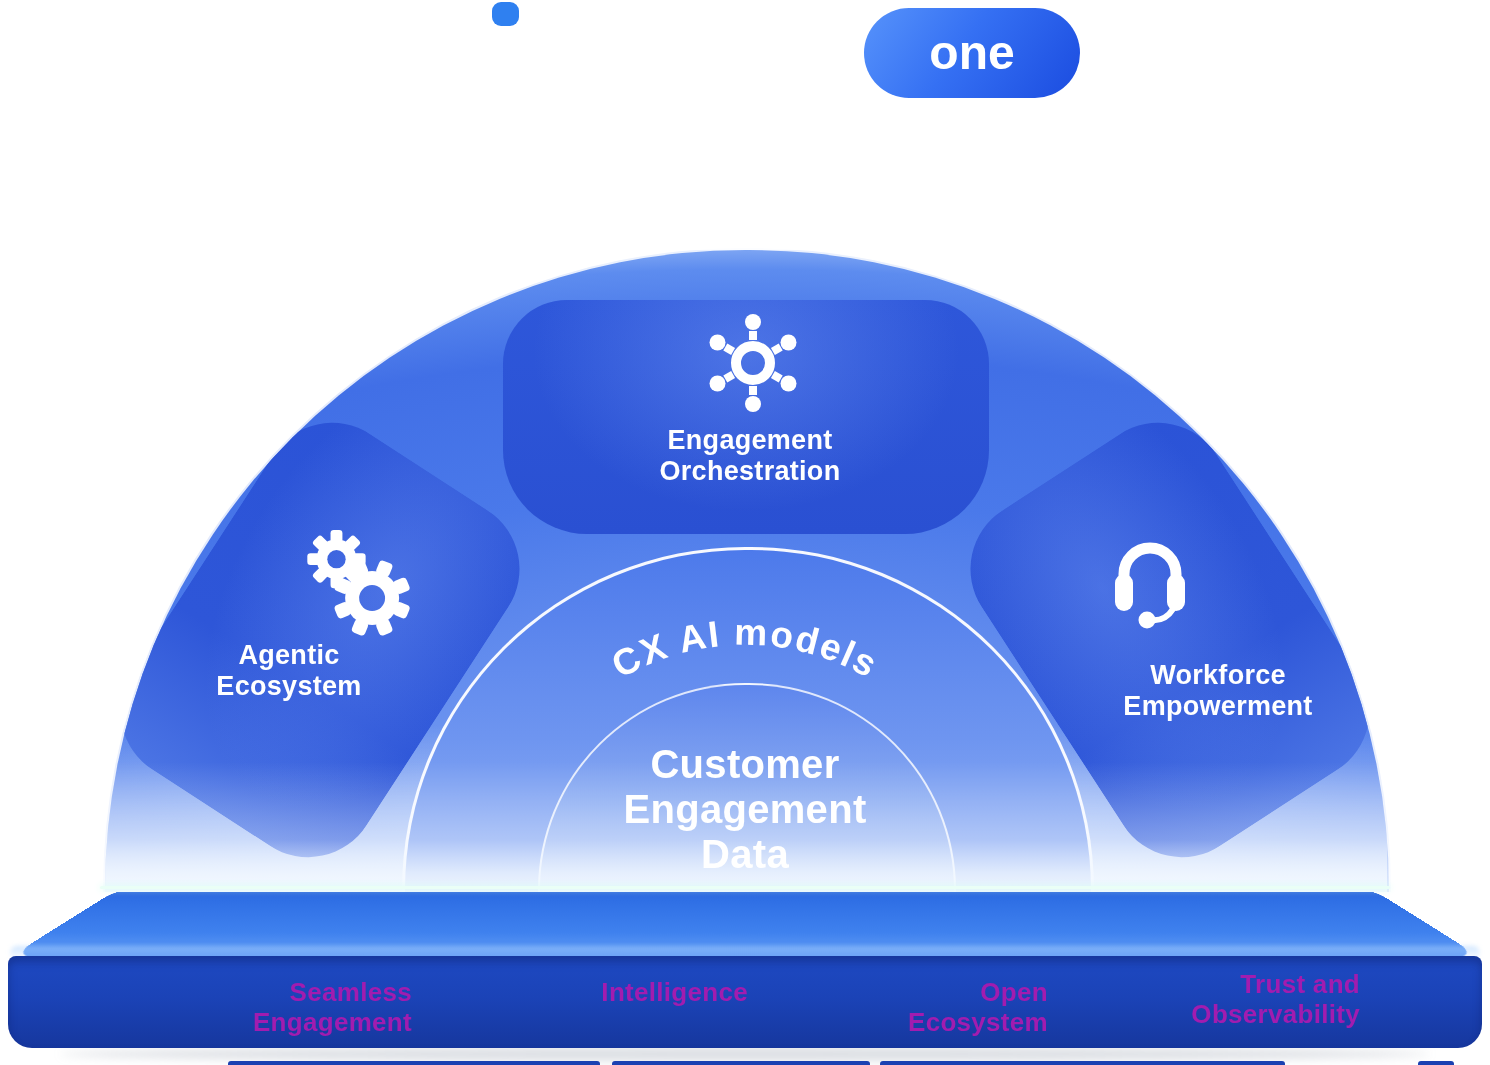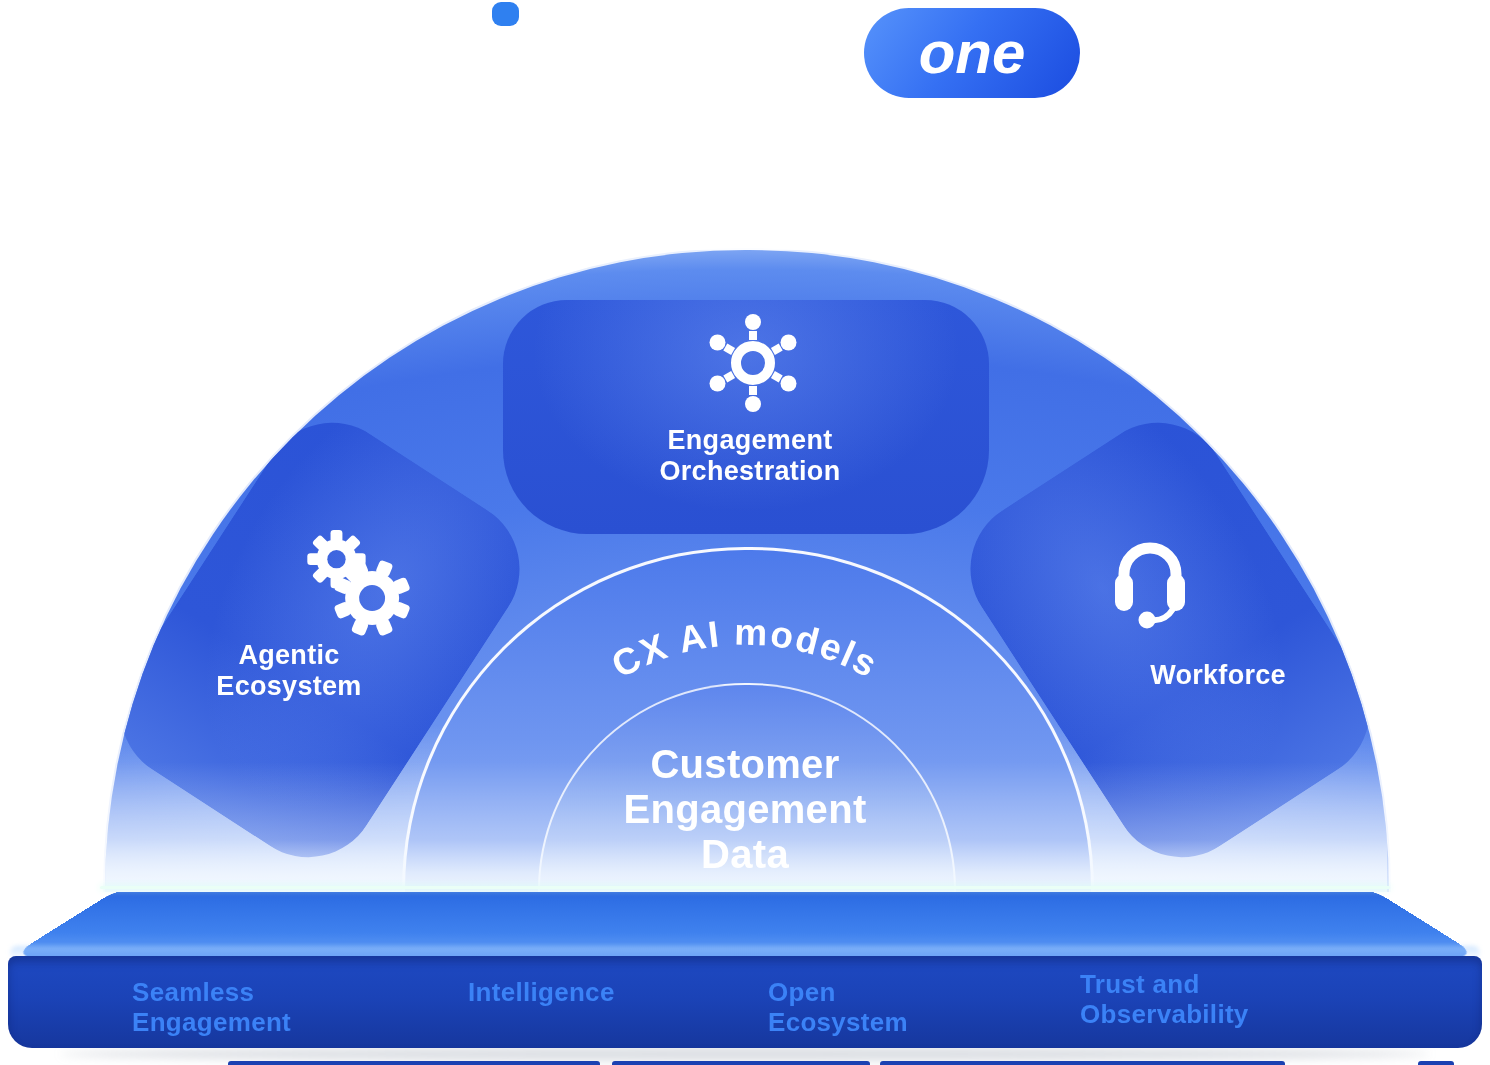--- a/index.html
+++ b/index.html
@@ -9,21 +9,21 @@
   }
   
   .logo-dot{
     position:absolute;left:492px;top:2px;width:27px;height:24px;border-radius:9px;
     background:#2f80f0;
   }
   .one-badge{
     position:absolute;left:864px;top:8px;width:216px;height:90px;border-radius:46px;
     background:linear-gradient(125deg,#5793fb 0%,#3570f3 45%,#1b4ce0 100%);
     display:flex;align-items:center;justify-content:center;
-    color:#fff;font-size:60px;font-weight:bold;letter-spacing:0px;line-height:84px;font-style:italic;
+    color:#fff;font-size:48px;font-weight:bold;letter-spacing:0px;line-height:84px;
   }
   
   .dome{
     position:absolute;left:103px;top:248px;width:1284px;height:642px;
     border:2px solid rgba(255,255,255,.85);border-bottom:none;
     border-radius:642px 642px 0 0;
     overflow:hidden;z-index:20;
     background:
       linear-gradient(180deg, rgba(255,255,255,0) 0%, rgba(255,255,255,0) 74%, rgba(236,244,255,.55) 90%, rgba(242,248,255,.9) 100%),
       radial-gradient(ellipse 100% 100% at 50% 100%, #93b0f3 0%, #7097f0 30%, #4a79ea 62%, #416fe6 84%, #5d8cef 97%, #7ca4f3 100%);
@@ -102,21 +102,21 @@
     background:linear-gradient(180deg, rgba(170,210,255,.55), rgba(170,210,255,0));
     filter:blur(2px);
   }
   .platform-front{
     position:absolute;left:8px;top:956px;width:1474px;height:92px;z-index:12;
     border-radius:8px 8px 24px 24px;
     background:linear-gradient(180deg,#1e49c2 0%,#1b43b7 45%,#16379e 100%);
     box-shadow:inset 0 6px 9px rgba(8,20,80,.35);
   }
   .pillar{
-    position:absolute;z-index:13;color:#3b82f6;text-align:left;
+    position:absolute;z-index:13;color:#a21caf;text-align:right;
     font-size:26px;font-weight:bold;line-height:30px;letter-spacing:.3px;
   }
   .pillar-1{left:132px;top:977px;width:280px;}
   .pillar-2{left:468px;top:977px;width:280px;}
   .pillar-3{left:768px;top:977px;width:280px;}
   .pillar-4{left:1080px;top:969px;width:280px;}
   .platform-shadow{
     position:absolute;left:60px;top:1047px;width:1370px;height:14px;z-index:9;
     background:rgba(125,135,155,.28);border-radius:50%;filter:blur(5px);
   }
@@ -220,20 +220,21 @@
     <div class="seg-label label-agentic">
       <div>Agentic</div>
       <div>Ecosystem</div>
     </div>
     <div class="seg-label label-orchestration">
       <div>Engagement</div>
       <div>Orchestration</div>
     </div>
     <div class="seg-label label-workforce">
       <div>Workforce</div>
+      <div>Empowerment</div>
     </div>
 
     <div class="core-label">
       <div>Customer</div>
       <div>Engagement</div>
       <div>Data</div>
     </div>
   </div>
 
   <div class="base-line"></div>

